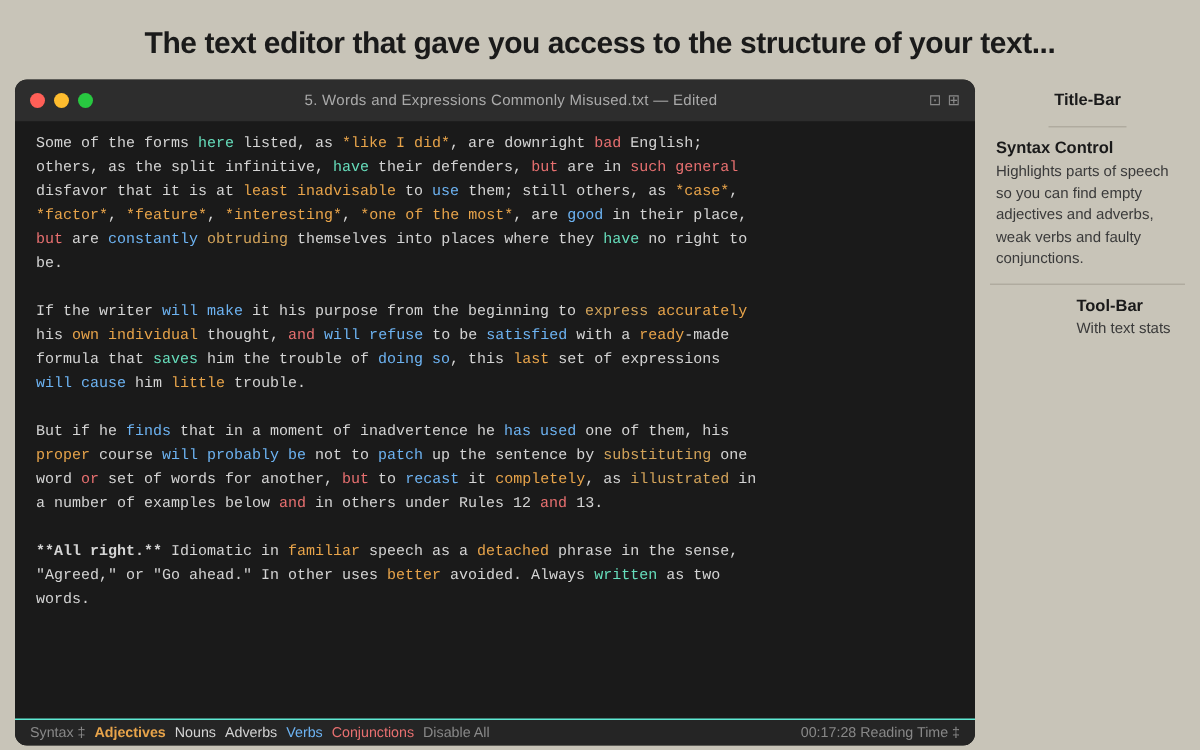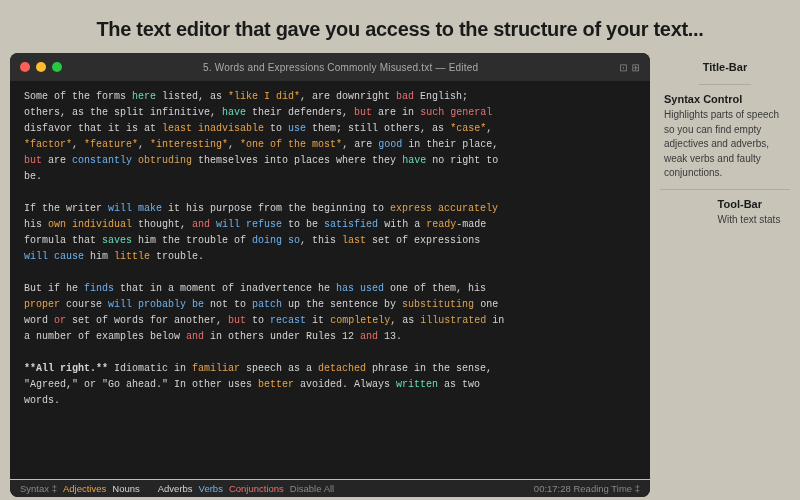--- a/index.html
+++ b/index.html
@@ -96,23 +96,23 @@
     .syntax-bar {
       background: #252525;
       display: flex;
       align-items: center;
       padding: 3px 10px;
       gap: 6px;
       font-size: 9.5px;
       border-top: 1px solid #5eead4;
     }
     .syntax-label { color: #888; }
-    .syntax-adj { color: #e8a44a; }
+    .syntax-adj { color: #e8a44a; font-weight: bold; }
     .syntax-nouns { color: #d4d4d4; }
-    .syntax-adverbs { color: #d4d4d4; margin-left: 12px; }
+    .syntax-adverbs { color: #d4d4d4; }
     .syntax-verbs { color: #6db3f2; }
     .syntax-conj { color: #e87070; }
     .syntax-disable { color: #888; }
     .syntax-time {
       margin-left: auto;
       color: #888;
     }
 
     
     .c-green { color: #6db; }

